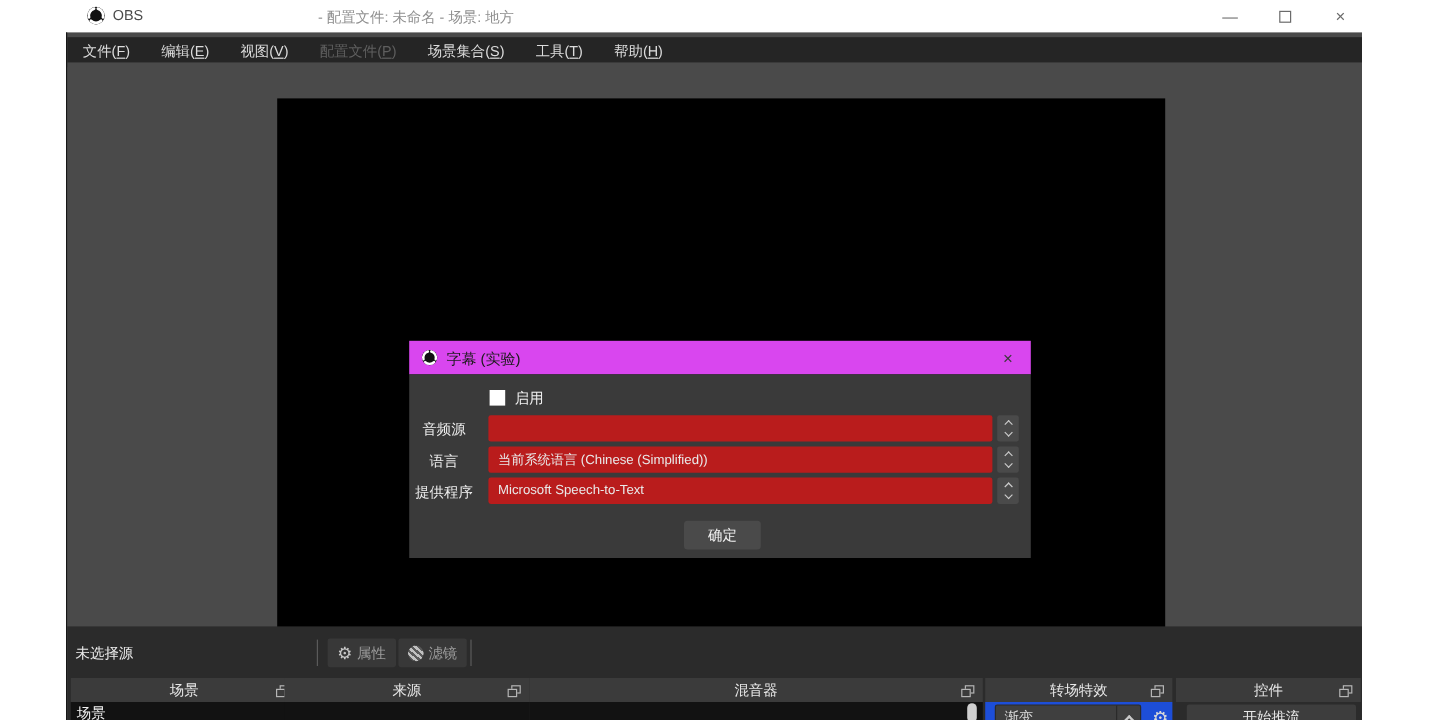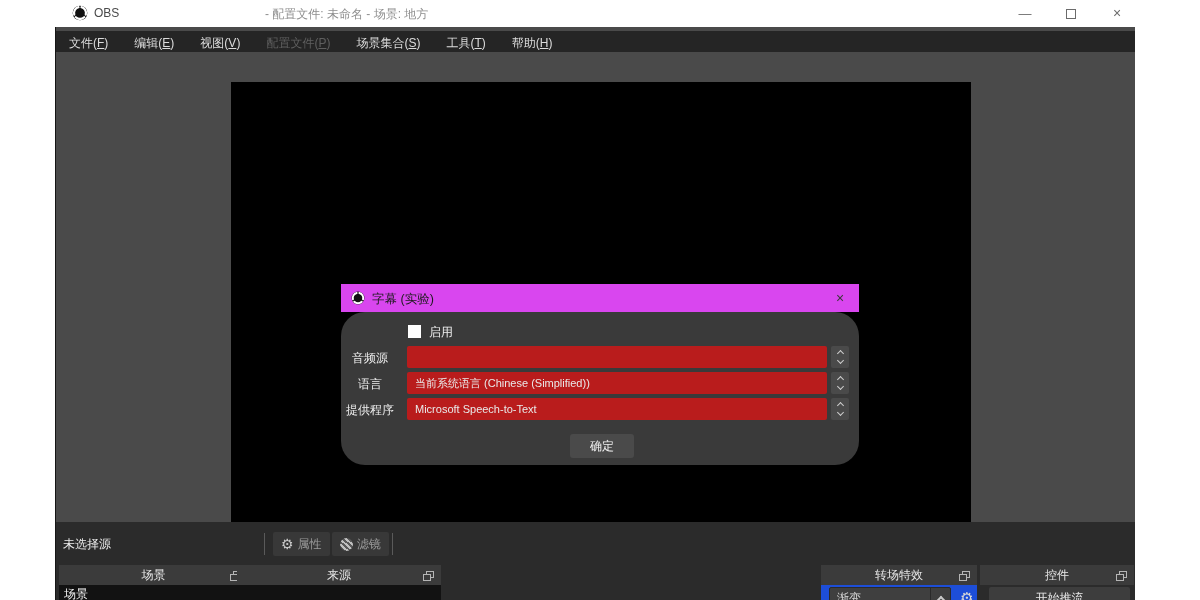--- a/index.html
+++ b/index.html
@@ -68,21 +68,21 @@
                border-radius:2px; text-align:center; font-size:12px; color:#e8e8e8; line-height:22px; }
 
   
   .dialog { position:absolute; left:340px; top:283px; width:520px; height:182px;
             border:1px solid #000; box-shadow:0 8px 24px rgba(0,0,0,.55); }
   .dlg-titlebar { height:28px; background:#d946ef; position:relative; }
   .dlg-titlebar .logo { position:absolute; left:10px; top:7px; }
   .dlg-title { position:absolute; left:31px; top:7px; font-size:12.5px; color:#1c1c1c; }
   .dlg-close { position:absolute; right:10px; top:5px; width:18px; height:18px; color:#3a3a3a;
                font-size:14px; text-align:center; line-height:18px; }
-  .dlg-body { position:relative; height:153px; background:#3a3a3a;border-radius:24px; }
+  .dlg-body { position:relative; height:153px; background:#3a3a3a; }
   .dlg-check { position:absolute; left:67px; top:13px; width:13px; height:13px; background:#ffffff; }
   .dlg-check-label { position:absolute; left:88px; top:12px; font-size:12px; color:#f0f0f0; }
   .dlg-row { position:absolute; left:0; width:100%; height:22px; }
   .dlg-row .lbl { position:absolute; left:0; top:4px; width:58px; text-align:center;
                   font-size:12px; color:#ededed; }
   .dlg-row .field { position:absolute; left:66px; top:0; width:420px; height:22px; background:#b91c1c;
                     border-radius:2px; display:flex; align-items:center;
                     font-family:Liberation Sans, sans-serif;
                     font-size:11px; color:#e9e9e9; padding-left:8px; }
   .dlg-row .spin { position:absolute; left:490px; top:0; width:18px; height:22px; background:#4a4a4a;
@@ -157,20 +157,29 @@
     </div>
 
     <div class="dock" style="left:181px; width:204px">
       <div class="dock-header">
         <span class="dock-title">来源</span>
         <span class="float-icon"></span>
       </div>
       <div class="dock-body"></div>
     </div>
 
+    <div class="dock" style="left:385px; width:378px">
+      <div class="dock-header">
+        <span class="dock-title">混音器</span>
+        <span class="float-icon"></span>
+      </div>
+      <div class="dock-body">
+        <div class="mixer-scroll"></div>
+      </div>
+    </div>
 
     <div class="dock" style="left:765px; width:156px">
       <div class="dock-header">
         <span class="dock-title">转场特效</span>
         <span class="float-icon"></span>
       </div>
       <div class="dock-body" style="background:#1d4ed8">
         <div class="trans-combo">
           <span class="val">渐变</span>
           <span class="arrowbox">

